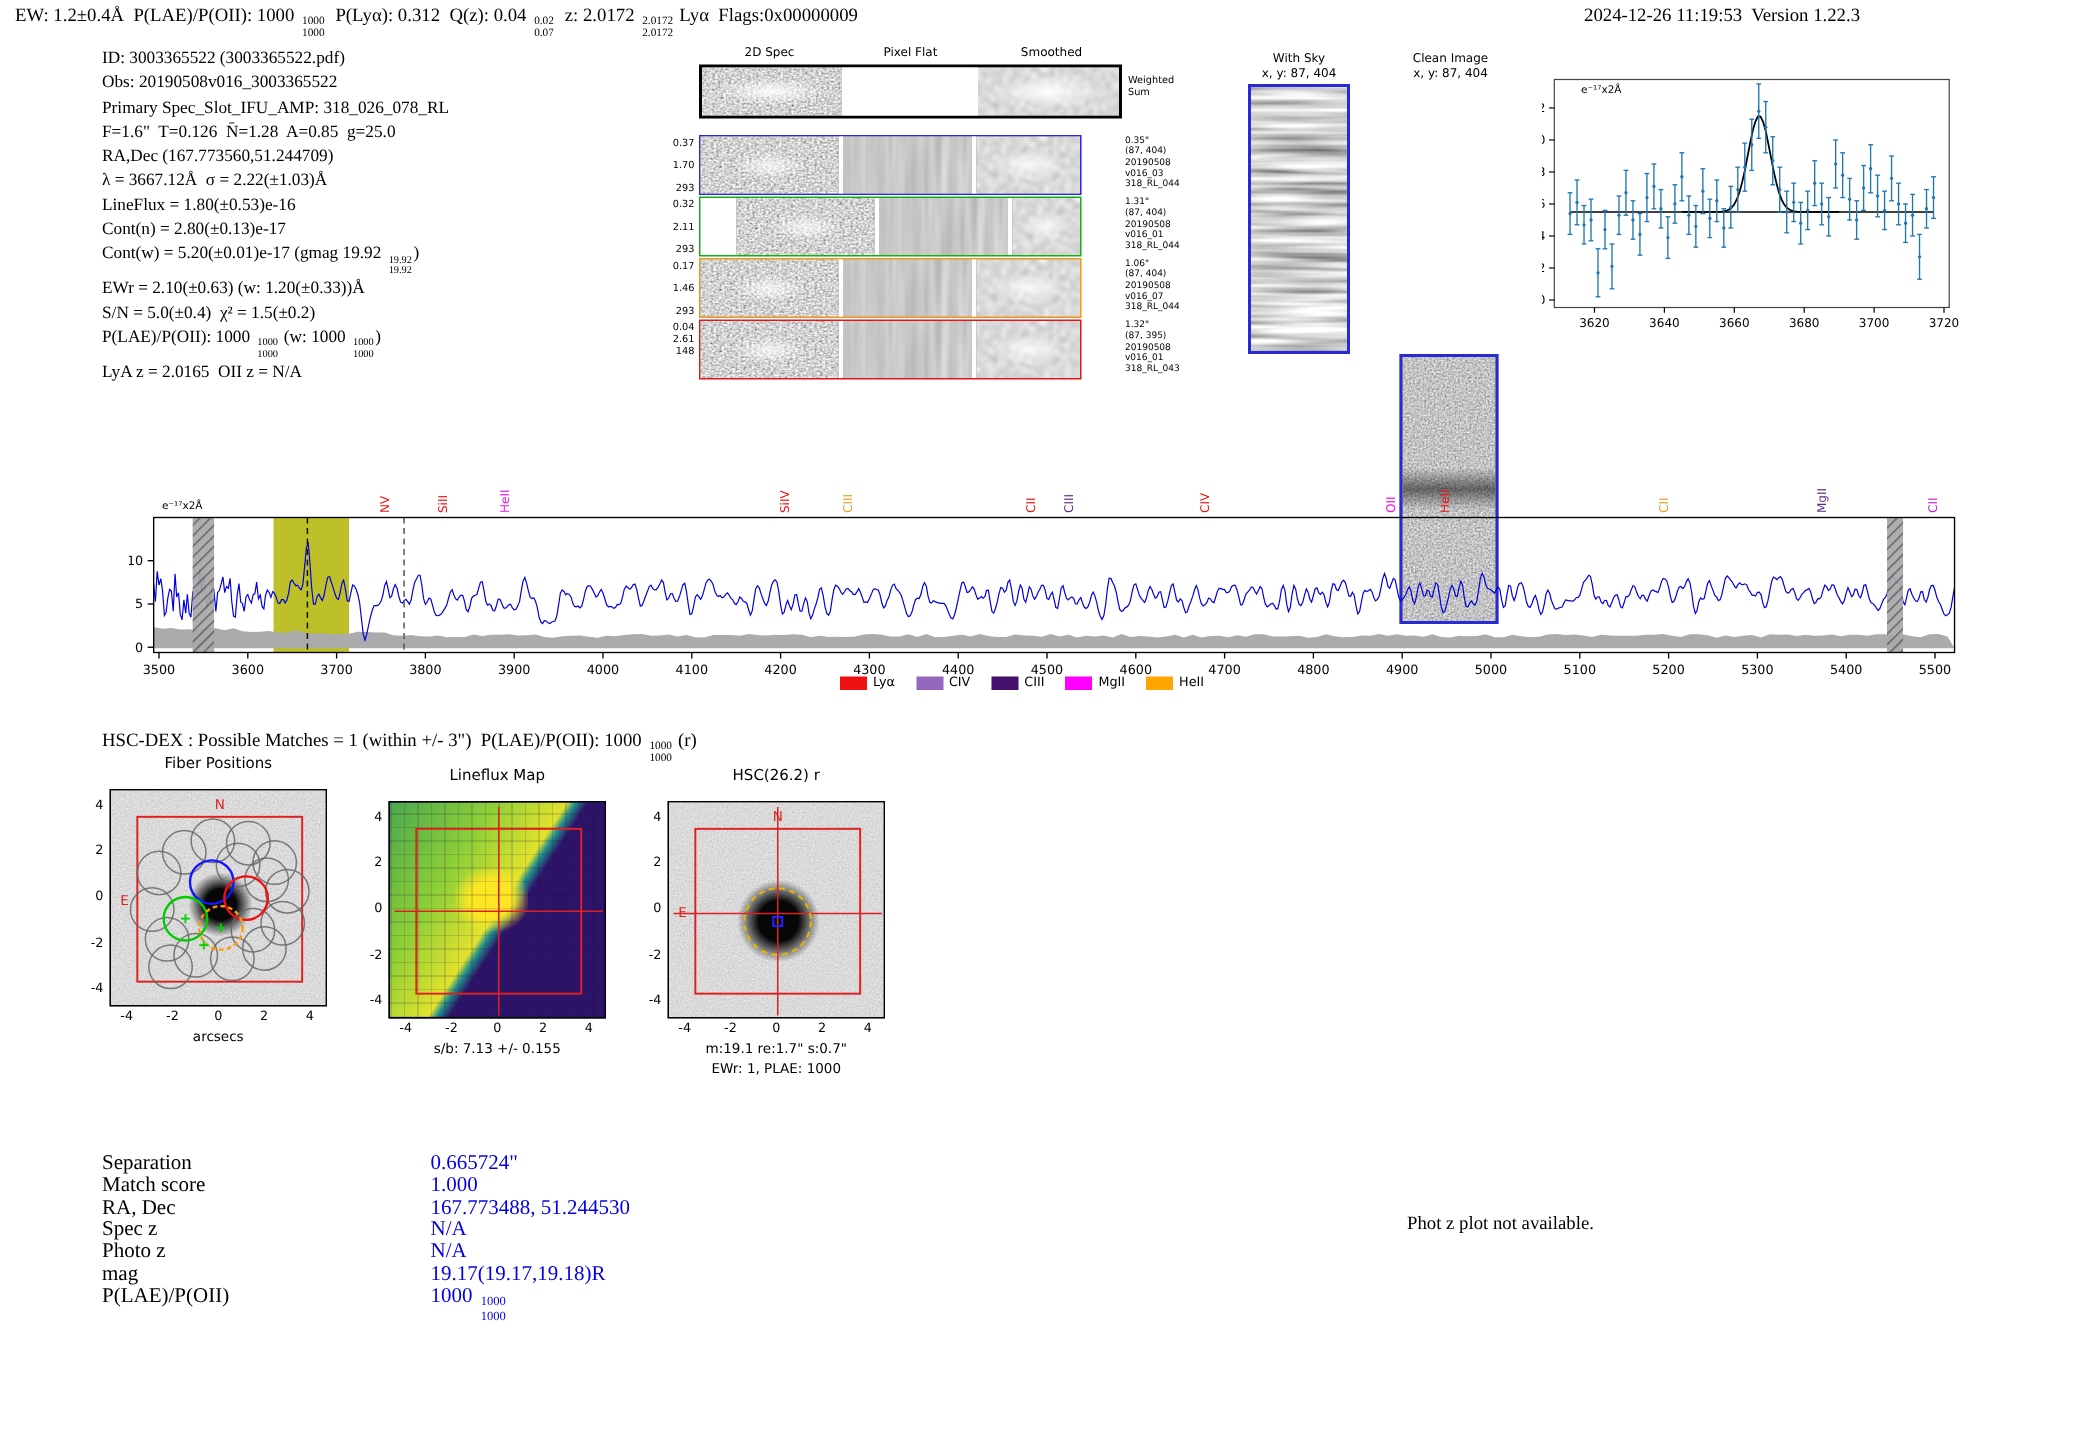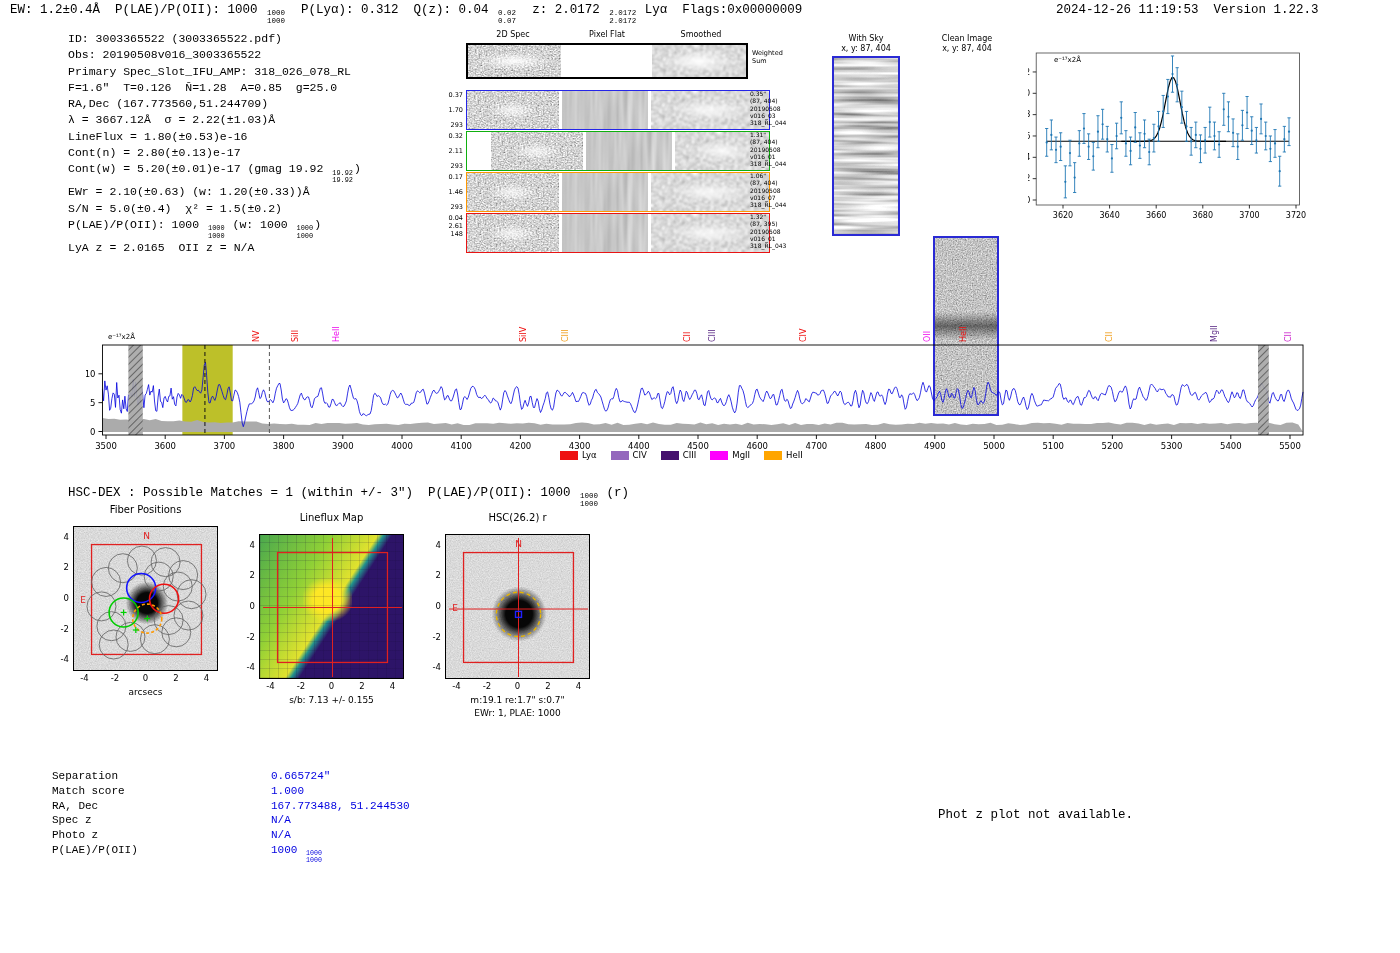--- a/index.html
+++ b/index.html
@@ -1,28 +1,28 @@
 <!DOCTYPE html>
 <html><head>
 <meta charset="utf-8">
 <style>
   *{box-sizing:border-box;margin:0;padding:0}
   html,body{background:#fff}
   #app{position:relative;width:1400px;height:953px;background:#fff;color:#000;
        font-family:"DejaVu Sans","Liberation Sans",sans-serif;overflow:hidden}
   .abs{position:absolute}
-  .mono{font-family:Liberation Mono, monospace}
+  .mono{font-family:Liberation Serif, serif}
   .pre{white-space:pre}
   .center{text-align:center}
   .stack{display:inline-flex;flex-direction:column;font-size:0.60em;line-height:1.08;
          vertical-align:-0.32em;margin-left:2px;margin-right:1px}
   .panel{position:relative;overflow:hidden;background:#8a8a8a}
   .panel svg.noisefill{position:absolute;inset:0;width:100%;height:100%;display:block}
   .blob{position:absolute;background:radial-gradient(ellipse at center,rgba(255,255,255,.95) 0%,rgba(255,255,255,0) 68%)}
-  .spec2d-row{position:relative;display:flex;height:40px;margin-bottom:1px;border:1.5px solid #000;width:304px}
+  .spec2d-row{position:relative;display:flex;height:40px;margin-bottom:1px;border:1.5px solid #000;width:255px}
   .cell-gap{width:3px;background:#fff}
   .vlabel{position:absolute;top:42px;line-height:9px;font-size:8px;white-space:nowrap;
           transform-origin:0 0;transform:rotate(-90deg)}
   .tickl{position:absolute;font-size:8.5px}
   .cutout-title{font-size:10px}
   .axislab{font-size:9px}
 </style>
 </head>
 <body>
 
@@ -787,21 +787,21 @@
       <div class="tickl" style="left: 8px; top: 119.526px; width: 21px; text-align: right;">-2</div>
       <div class="tickl" style="left: 64.9737px; top: 169px; width: 20px; text-align: center;">-2</div>
       <div class="tickl" style="left: 8px; top: 89px; width: 21px; text-align: right;">0</div>
       <div class="tickl" style="left: 95.5px; top: 169px; width: 20px; text-align: center;">0</div>
       <div class="tickl" style="left: 8px; top: 58.4737px; width: 21px; text-align: right;">2</div>
       <div class="tickl" style="left: 126.026px; top: 169px; width: 20px; text-align: center;">2</div>
       <div class="tickl" style="left: 8px; top: 27.9474px; width: 21px; text-align: right;">4</div>
       <div class="tickl" style="left: 156.553px; top: 169px; width: 20px; text-align: center;">4</div>
     </div>
 
-  <div class="abs mono" style="left:52px;top:769px;font-size:11px;line-height:14.8px">
+  <div class="abs mono" style="left:68px;top:769px;font-size:14px;line-height:14.8px">
 
       <div style="display:flex">
         <div class="pre" style="width:219px">Separation</div>
         <div class="pre" style="color:#0000e0">0.665724"</div>
       </div>
 
       <div style="display:flex">
         <div class="pre" style="width:219px">Match score</div>
         <div class="pre" style="color:#0000e0">1.000</div>
       </div>
@@ -815,20 +815,24 @@
         <div class="pre" style="width:219px">Spec z</div>
         <div class="pre" style="color:#0000e0">N/A</div>
       </div>
 
       <div style="display:flex">
         <div class="pre" style="width:219px">Photo z</div>
         <div class="pre" style="color:#0000e0">N/A</div>
       </div>
 
 
+      <div style="display:flex">
+        <div class="pre" style="width:219px">mag</div>
+        <div class="pre" style="color:#0000e0">19.17(19.17,19.18)R</div>
+      </div>
 
       <div style="display:flex">
         <div class="pre" style="width:219px">P(LAE)/P(OII)</div>
         <div class="pre" style="color:#0000e0">1000 <span class="stack"><span>1000</span><span>1000</span></span></div>
       </div>
     </div>
 
   <div class="abs mono" style="left:938px;top:808px;font-size:12.5px">Phot z plot not available.</div>
 
 </div>

